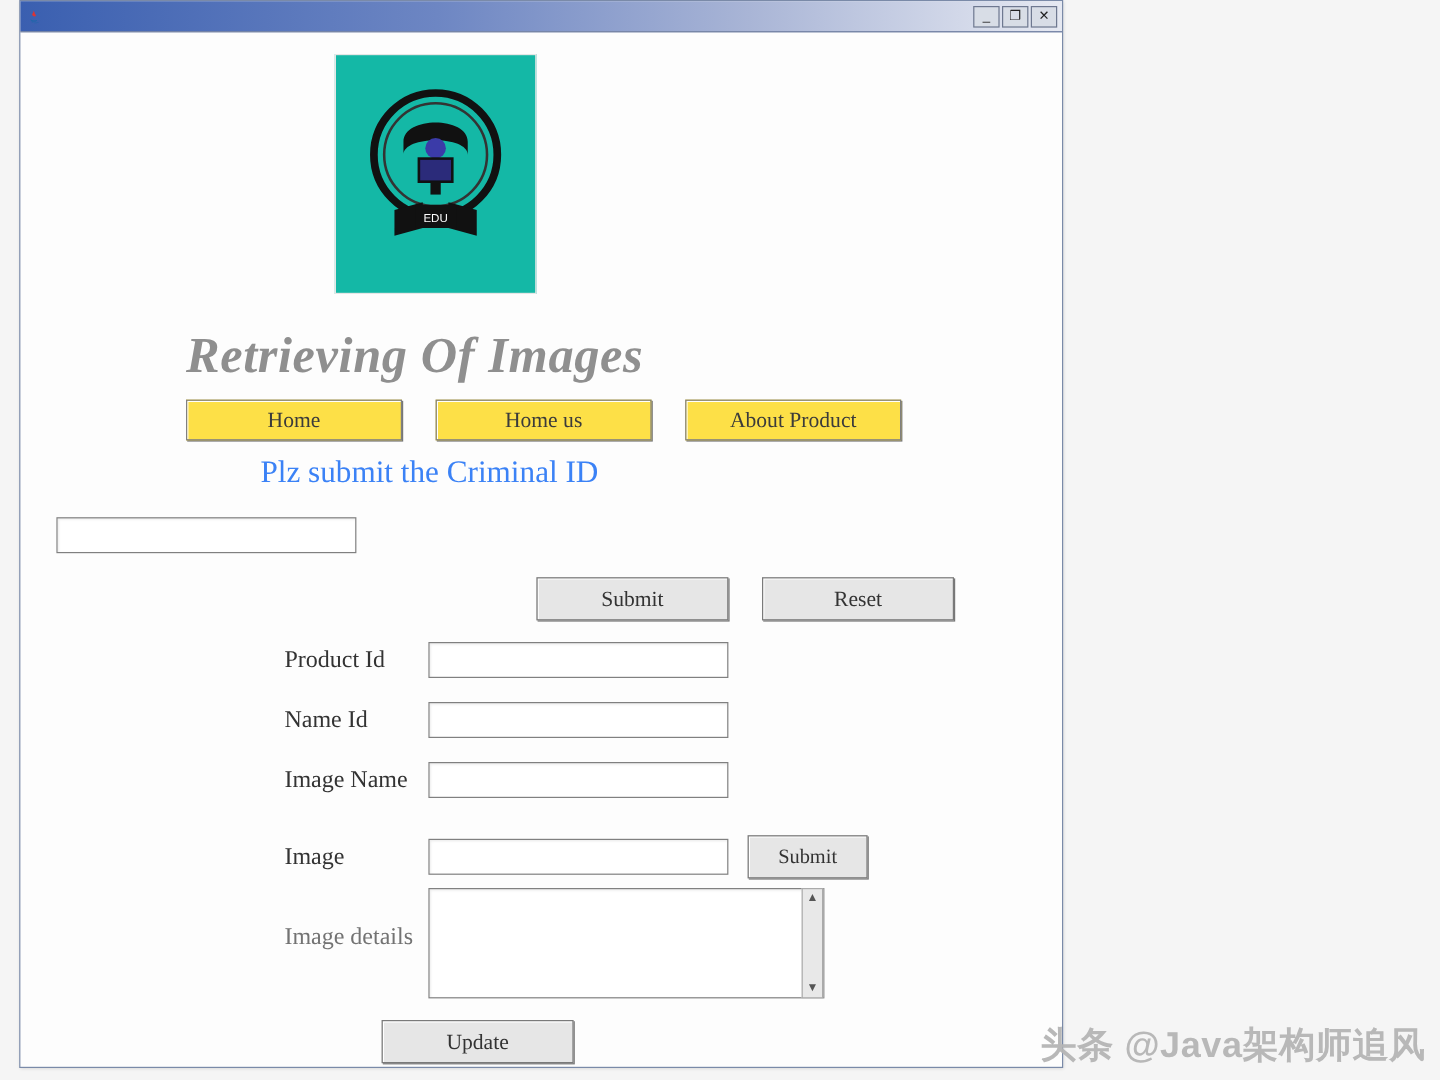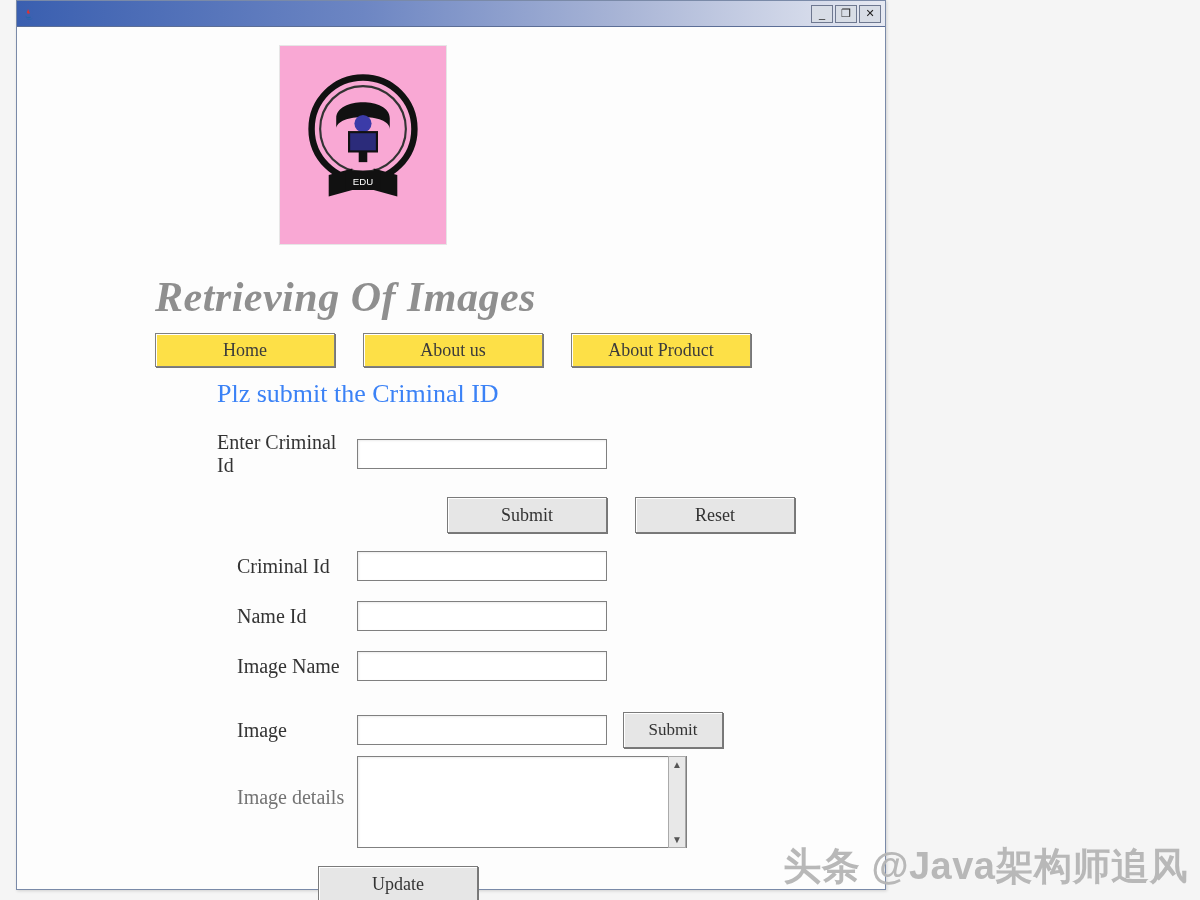--- a/index.html
+++ b/index.html
@@ -46,21 +46,21 @@
     cursor: pointer;
   }
   .body {
     position: relative;
     padding: 18px 30px 0 30px;
     height: calc(100% - 26px);
   }
   .logo-box {
     width: 168px;
     height: 200px;
-    background: #f9a8d4;
+    background: #14b8a6;
     border: 1px solid #e6e6e6;
     margin-left: 232px;
     display: flex;
     align-items: center;
     justify-content: center;
   }
   .logo-box svg { width: 130px; height: 150px; }
   .page-title {
     margin: 28px 0 12px 108px;
     font-size: 42px;
@@ -194,21 +194,21 @@
     display: flex;
     gap: 80px;
     margin-left: 240px;
     padding-left: 31px;
   }
   .watermark {
     position: absolute;
     right: 12px;
     bottom: 8px;
     font-family: "Helvetica", "Arial", sans-serif;
-    font-size: 38px;
+    font-size: 30px;
     font-weight: 600;
     color: rgba(180,180,180,0.95);
     letter-spacing: 0.5px;
     text-align: center;
   }
 </style>
 </head>
 <body>
 
 <div class="window">
@@ -241,38 +241,37 @@
         <path d="M92 98 L70 92 L70 112 L92 118 Z" fill="#111"></path>
         <rect x="44" y="94" width="32" height="18" fill="#111"></rect>
         <text x="60" y="107" text-anchor="middle" fill="#fff" font-size="9" font-family="sans-serif">EDU</text>
       </svg>
     </div>
 
     <div class="page-title">Retrieving Of Images</div>
 
     <div class="nav-row">
       <div class="nav-btn">Home</div>
-      <div class="nav-btn">About us</div>
+      <div class="nav-btn">Home us</div>
       <div class="nav-btn">About Product</div>
     </div>
 
     <div class="subtitle">Plz submit the Criminal ID</div>
 
     <div class="form-row">
-      <div class="lbl">Enter Criminal Id</div>
       <input class="text-input" type="text" value="" style="">
     </div>
 
     <div class="btn-row">
       <div class="action-btn">Submit</div>
       <div class="action-btn">Reset</div>
     </div>
 
     <div class="form-row">
-      <div class="lbl shift">Criminal Id</div>
+      <div class="lbl shift">Product Id</div>
       <input class="text-input" type="text" value="" style="">
     </div>
 
     <div class="form-row">
       <div class="lbl shift">Name Id</div>
       <input class="text-input" type="text" value="" style="">
     </div>
 
     <div class="form-row">
       <div class="lbl shift">Image Name</div>

